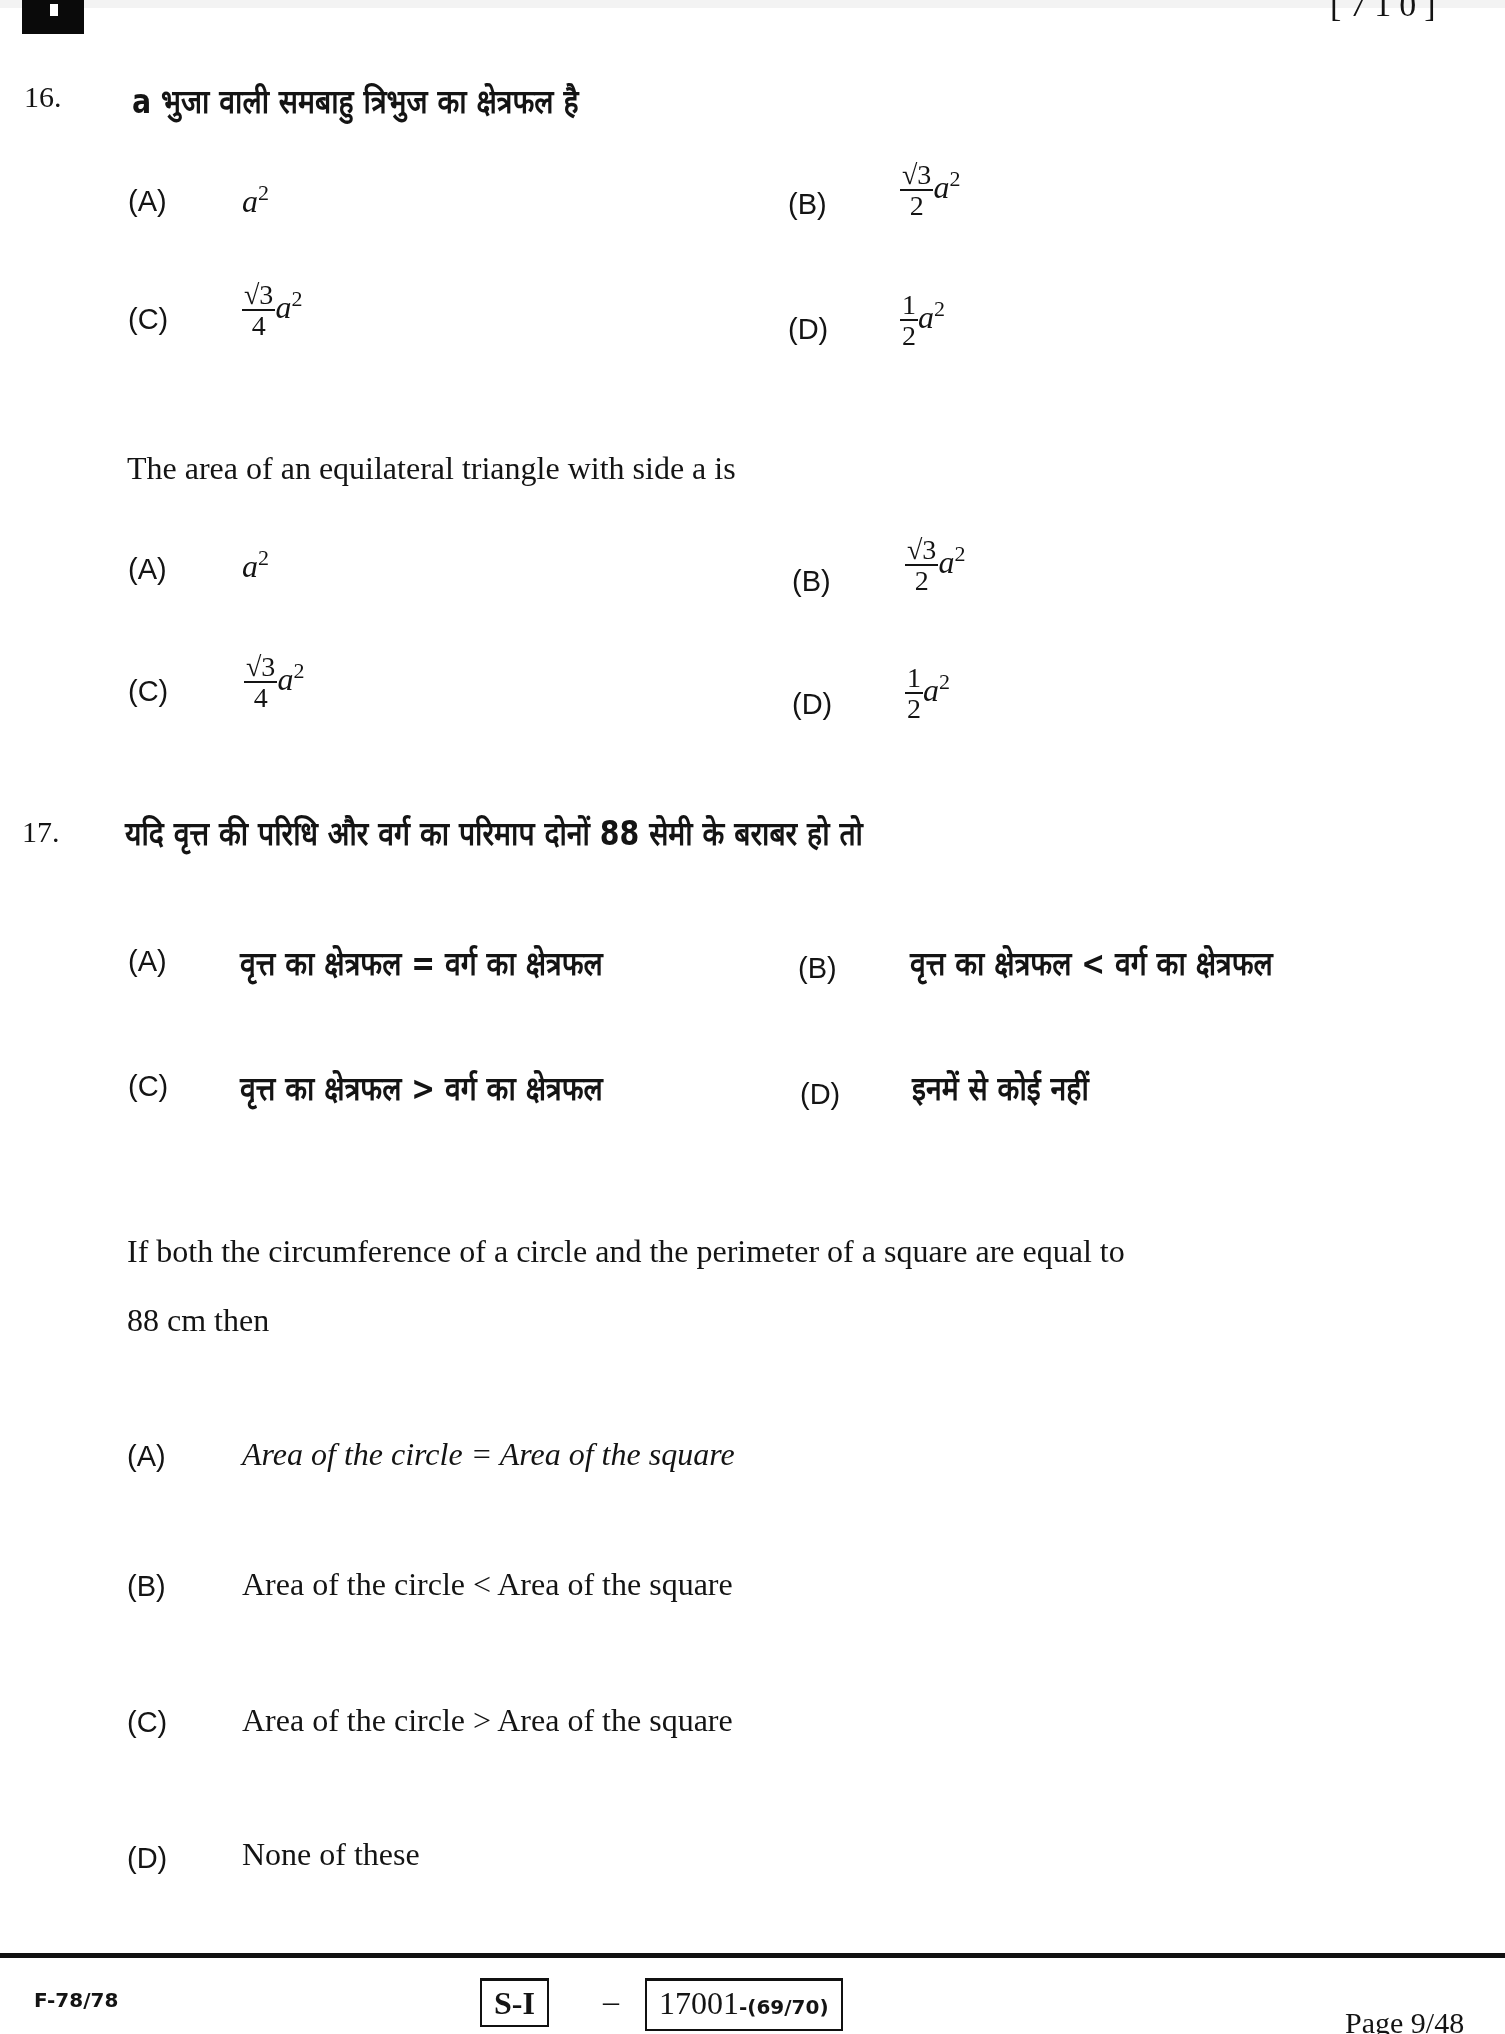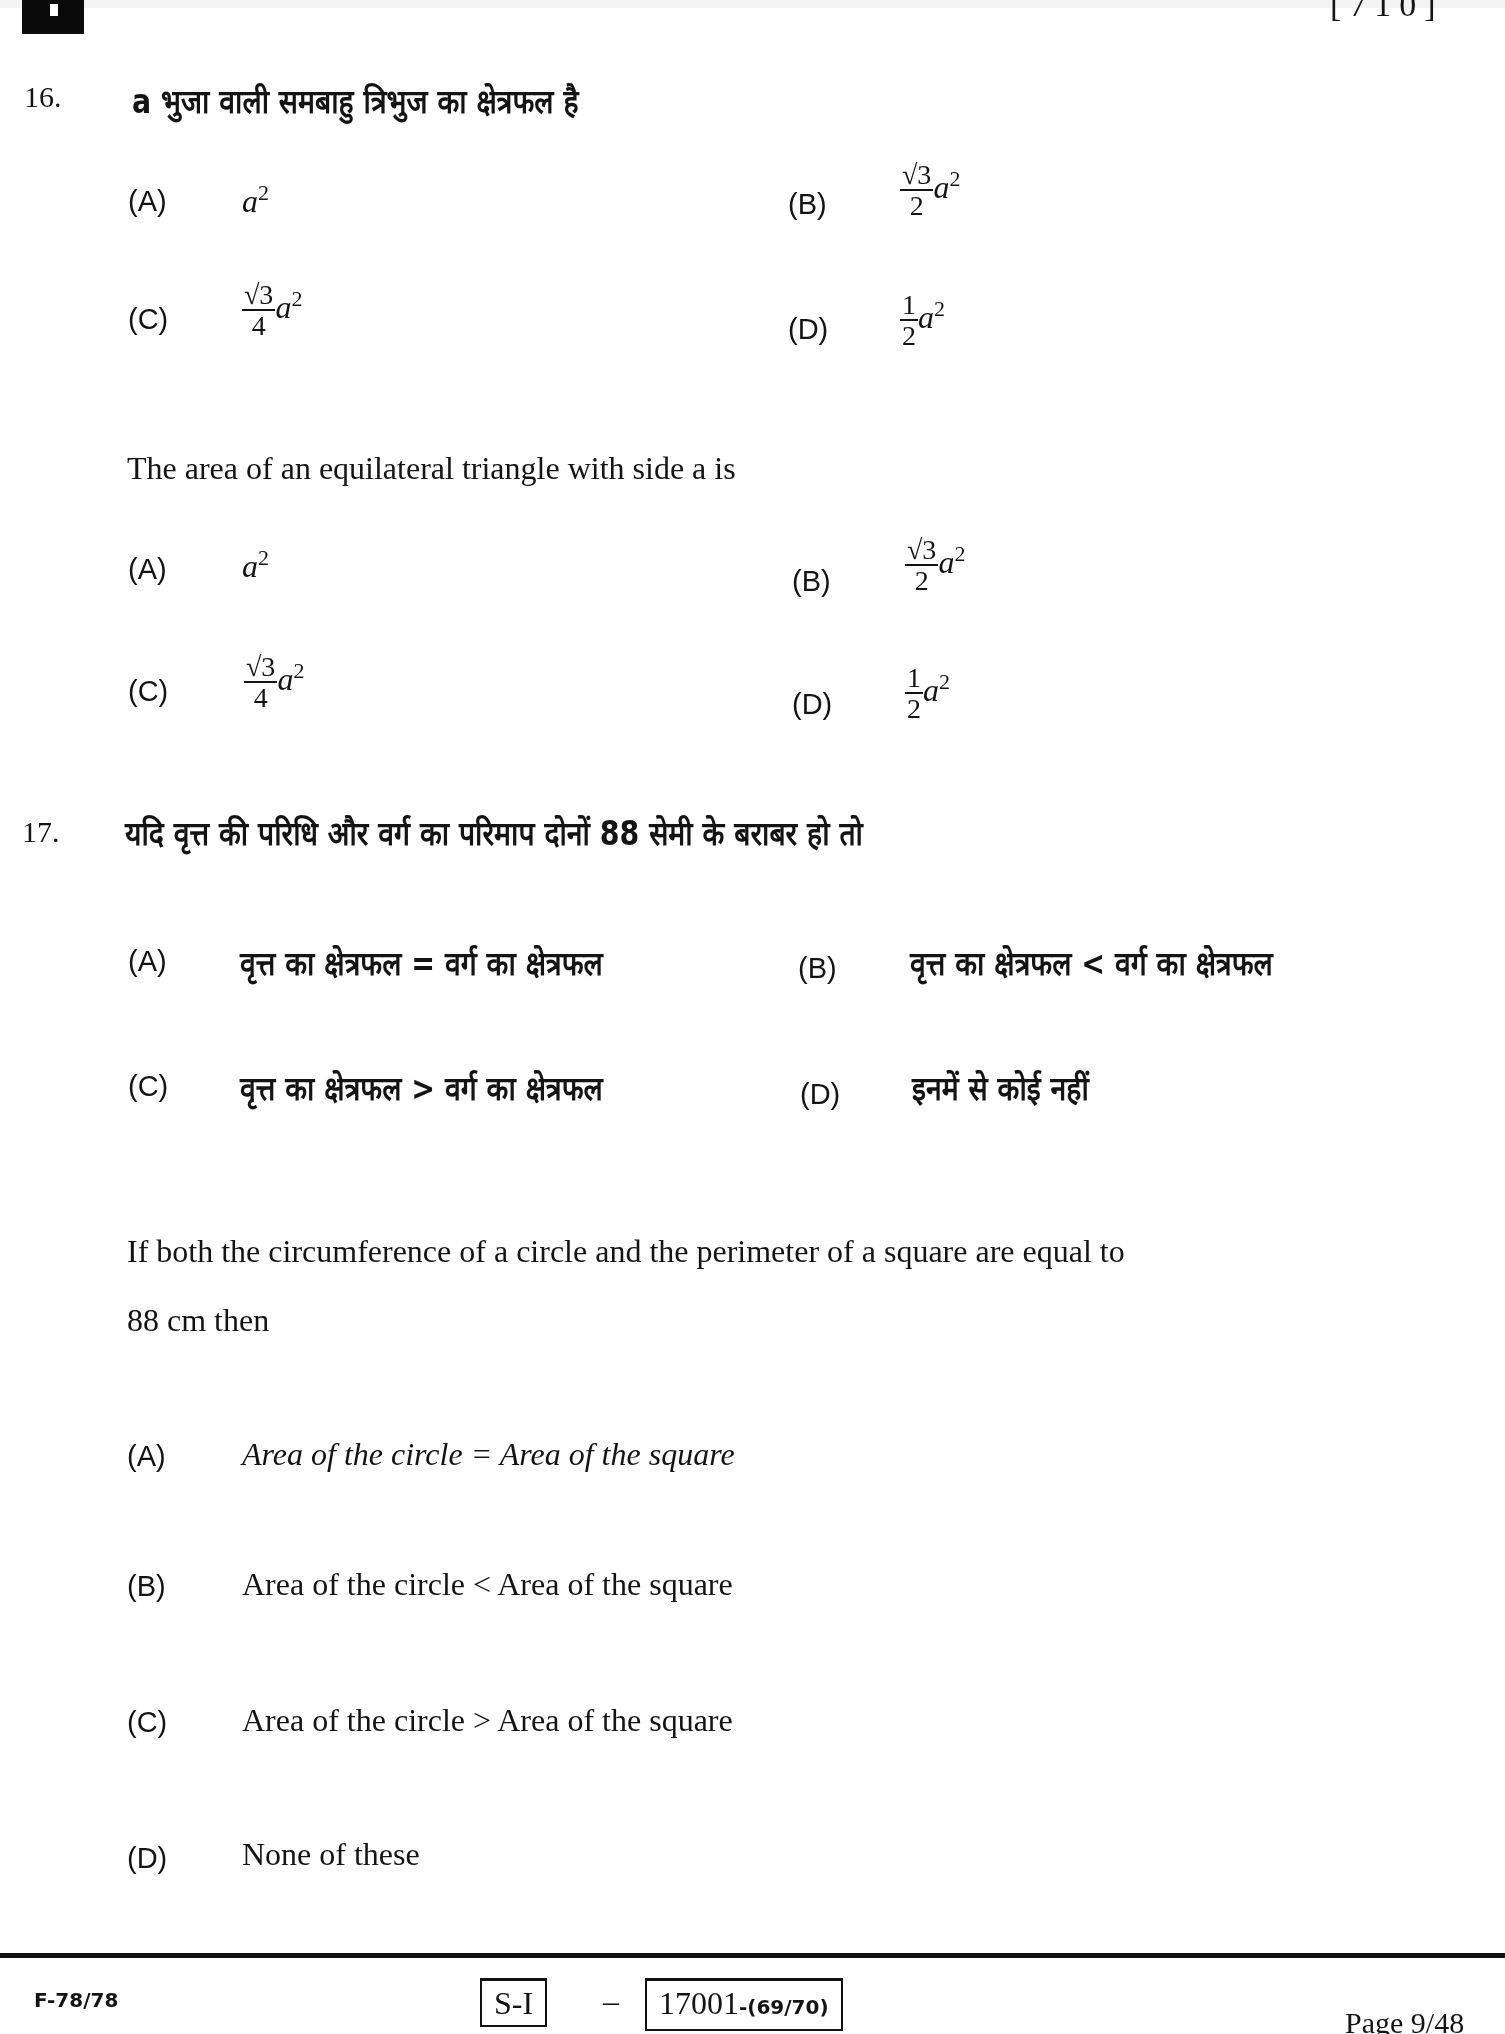--- a/index.html
+++ b/index.html
@@ -104,16 +104,16 @@
 <div class="abs eng" style="left:242px;top:1566px;">Area of the circle &lt; Area of the square</div>
 
 <div class="abs optlabel" style="left:127px;top:1706px;">(C)</div>
 <div class="abs eng" style="left:242px;top:1702px;">Area of the circle &gt; Area of the square</div>
 
 <div class="abs optlabel" style="left:127px;top:1842px;">(D)</div>
 <div class="abs eng" style="left:242px;top:1836px;">None of these</div>
 
 <div class="abs rule"></div>
 <div class="abs footer-left">F-78/78</div>
-<div class="abs box" style="left:480px;top:1978px;">S-I</div>
+<div class="abs box" style="left:480px;top:1978px;font-weight:bold;">S-I</div>
 <div class="abs dash" style="left:603px;top:1983px;">–</div>
 <div class="abs box" style="left:645px;top:1978px;"><span>17001</span><span style="font-family:'DejaVu Sans',sans-serif;font-weight:bold;font-size:20px;">-(69/70)</span></div>
 <div class="abs footer-right">Page 9/48</div>
 
 </body></html>

